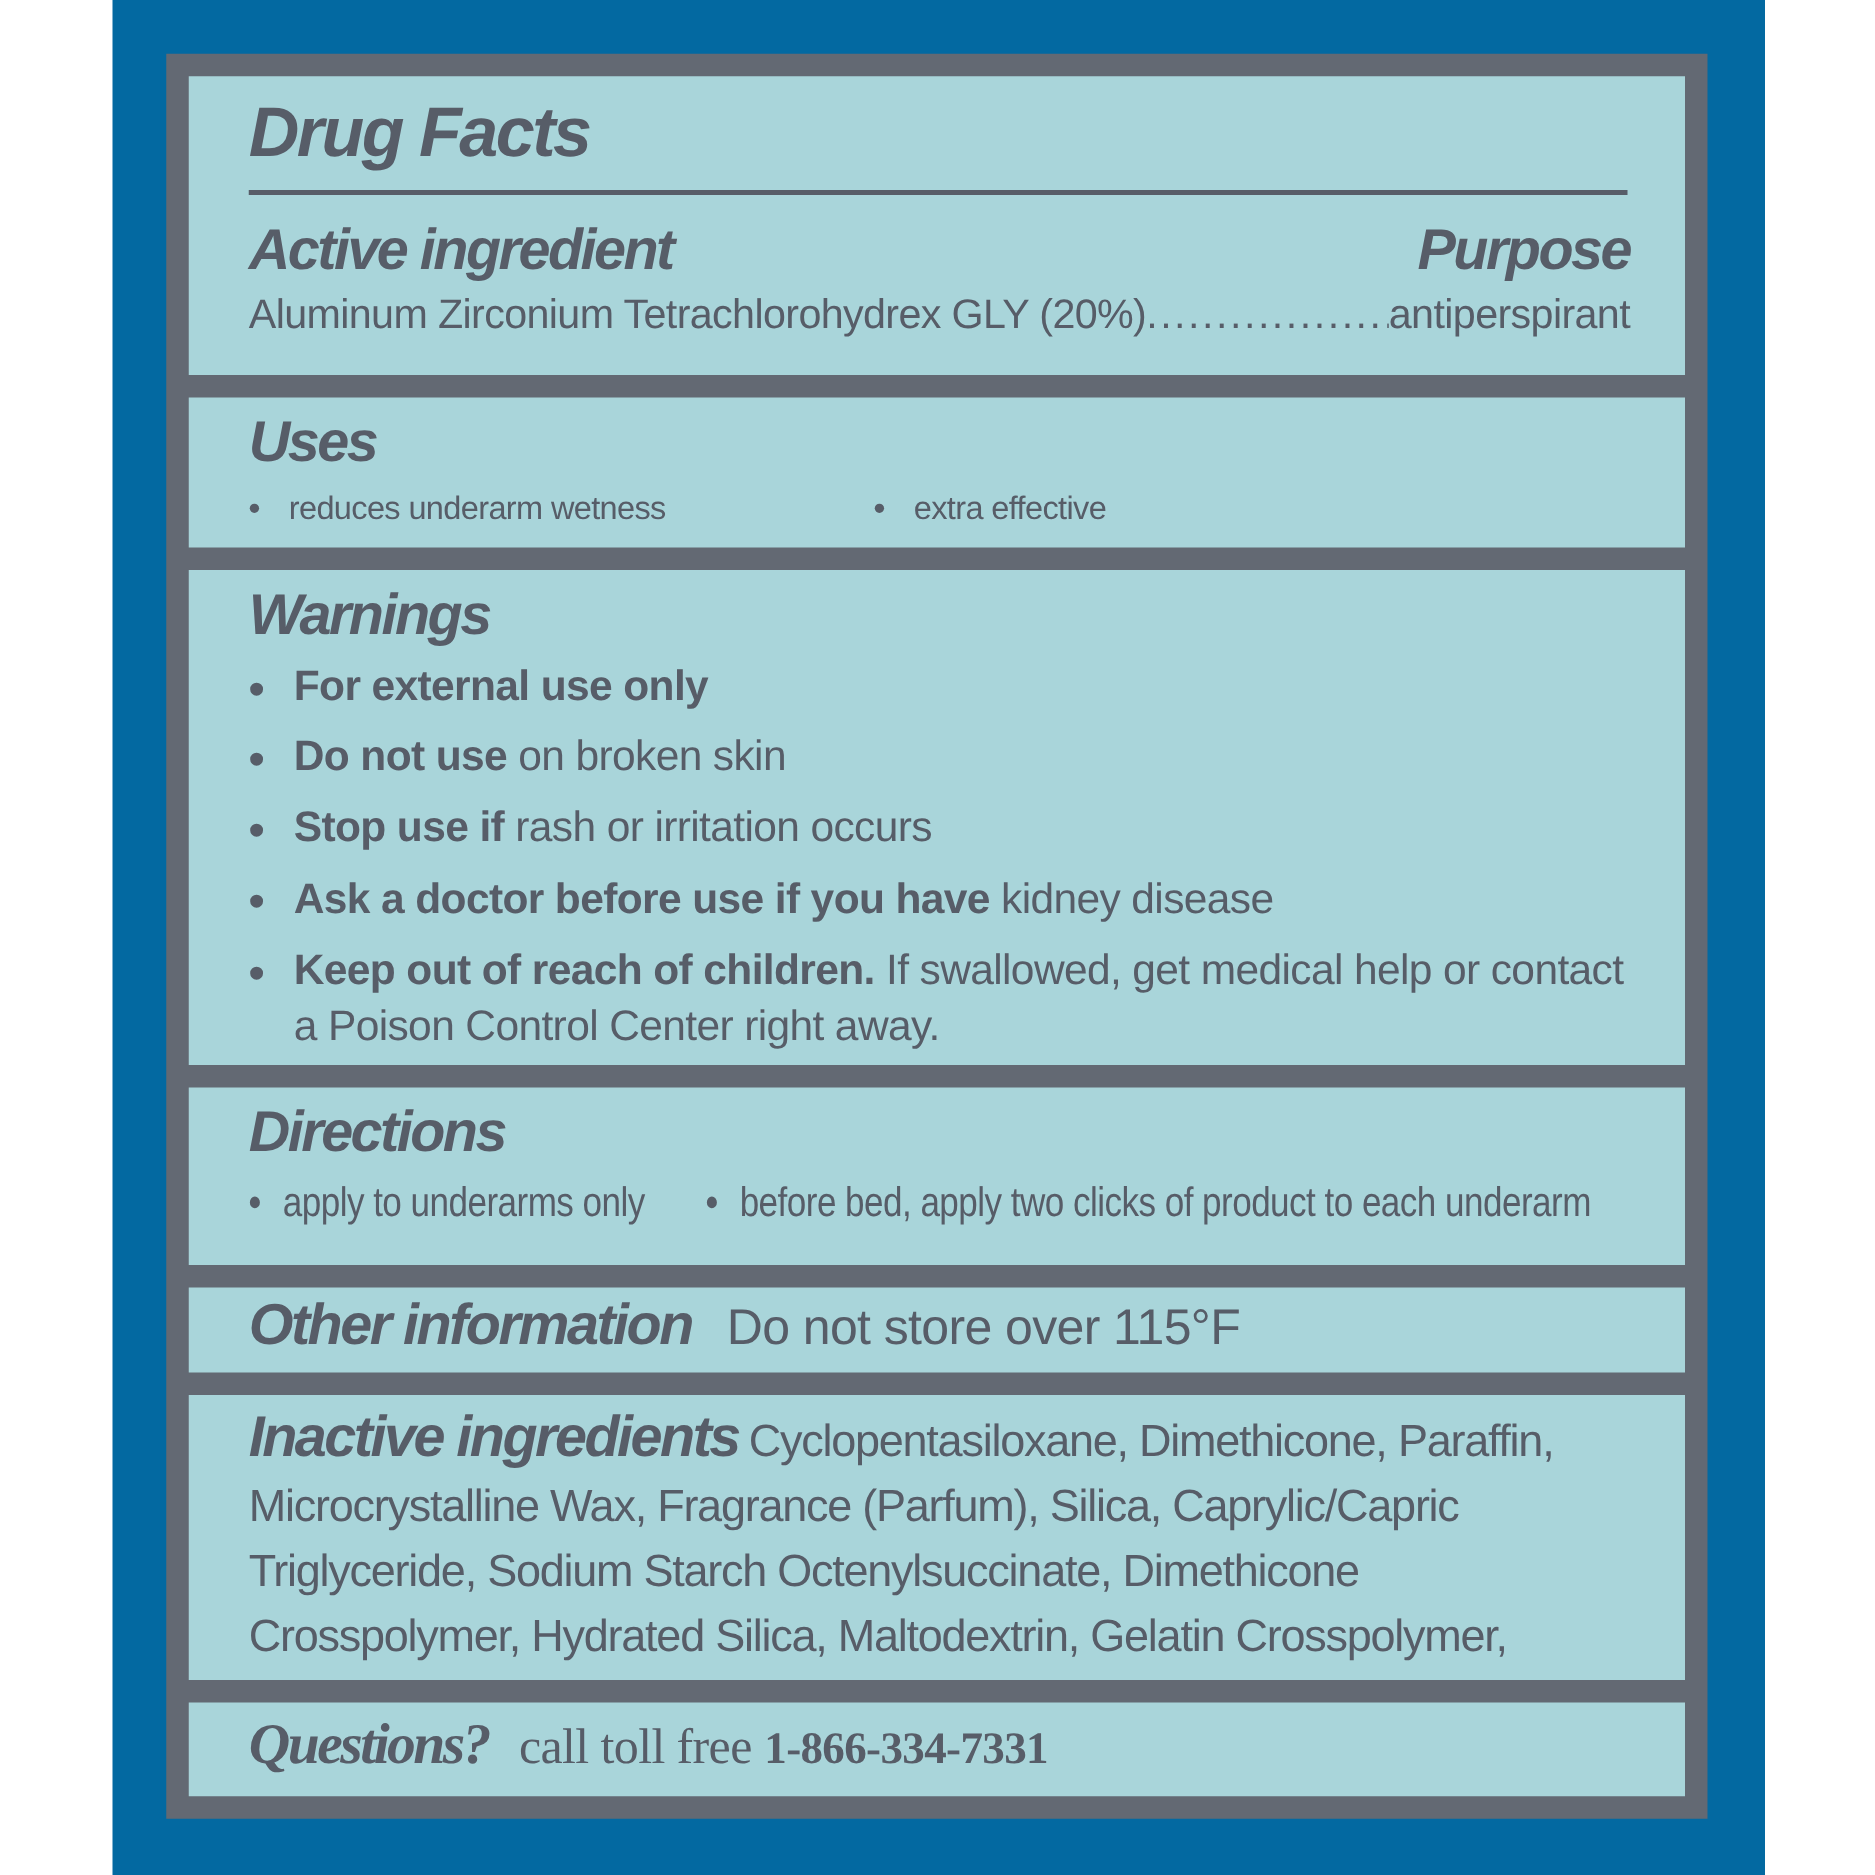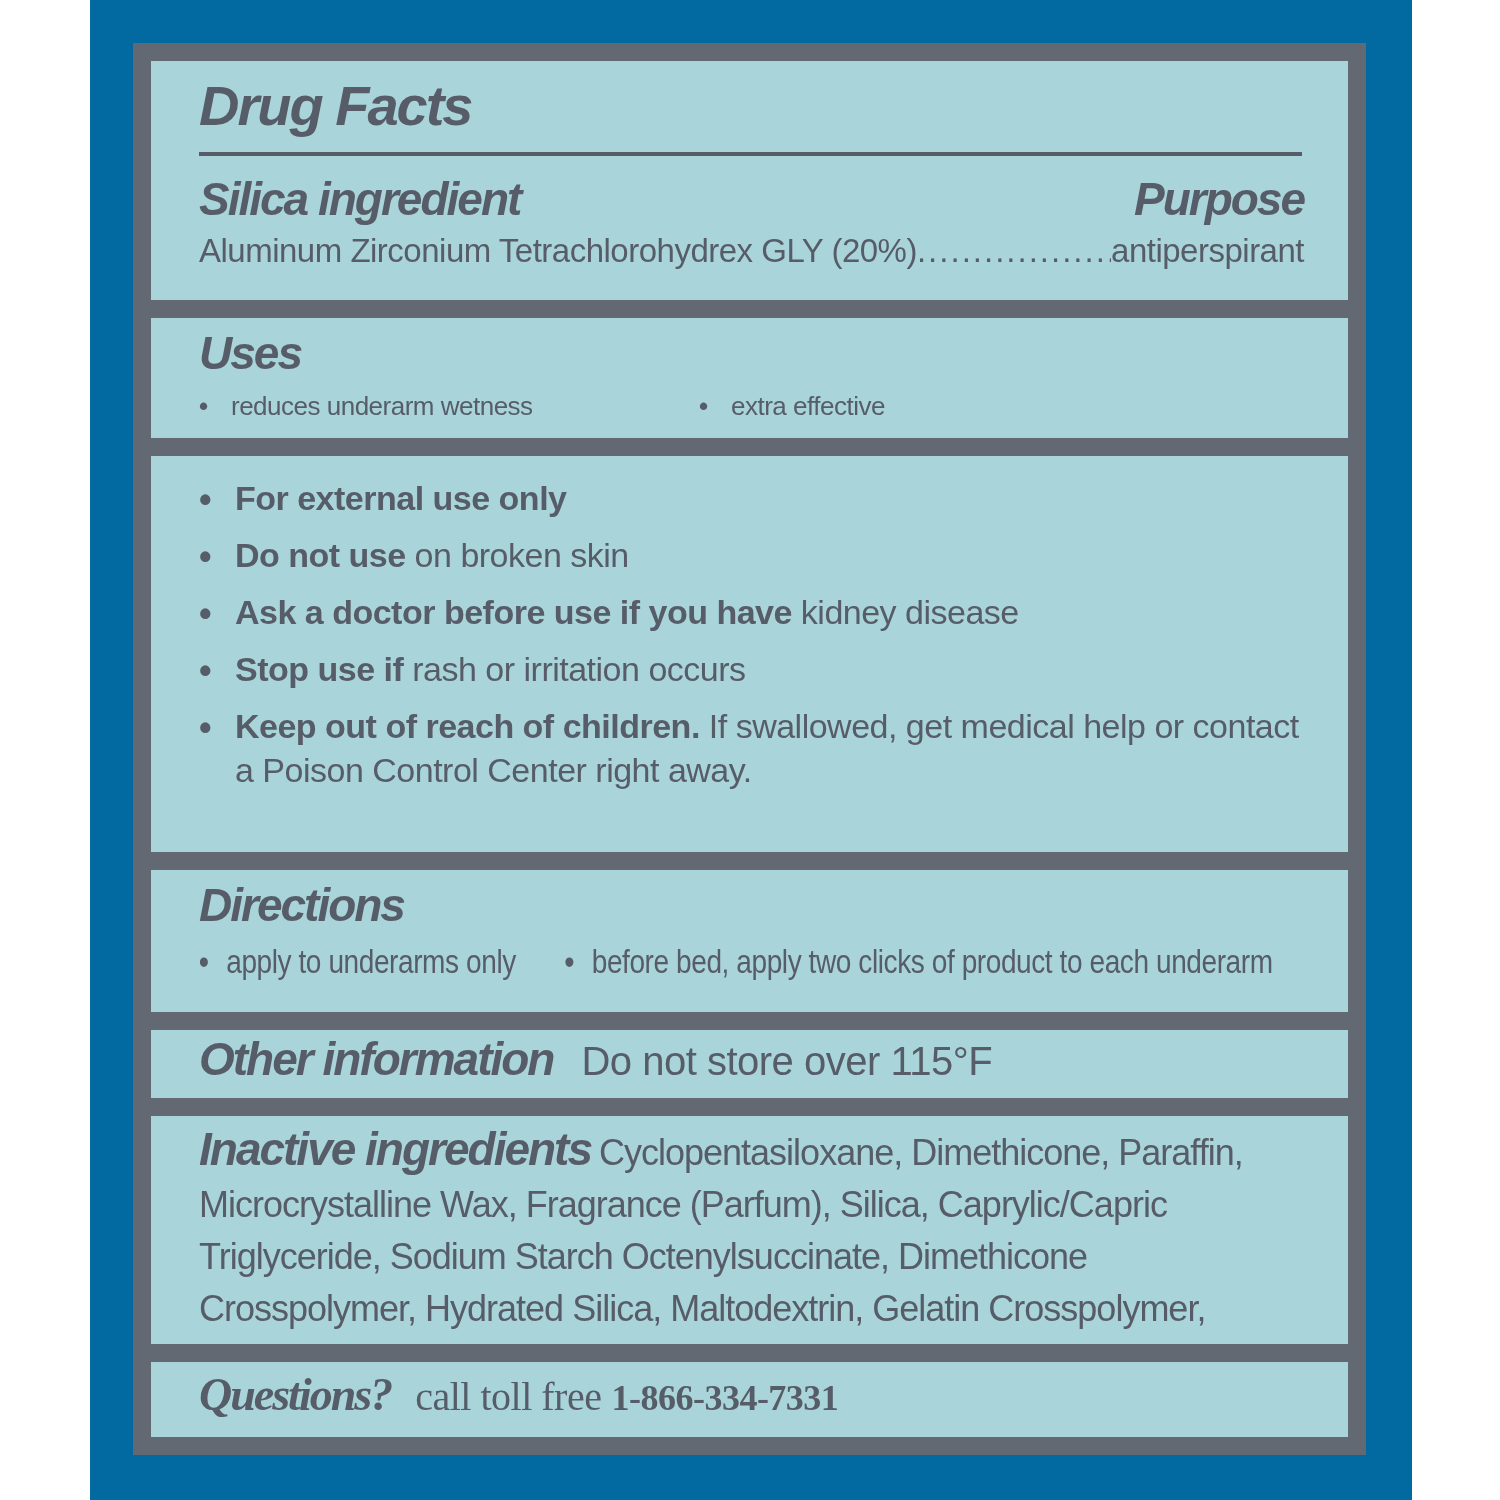--- a/index.html
+++ b/index.html
@@ -140,51 +140,52 @@
 </head>
 <body>
 
 <div class="blue-bg">
   <div class="frame">
 
     <section class="sec sec-1">
       <div class="h1">Drug Facts</div>
       <div class="rule"></div>
       <div class="heads-row">
-        <span class="h2">Silica ingredient</span>
+        <span class="h2">Active ingredient</span>
         <span class="h2">Purpose</span>
       </div>
       <div class="ing-row">
         <span>Aluminum Zirconium Tetrachlorohydrex GLY (20%)</span>
         <span class="leader">.....................</span>
         <span>antiperspirant</span>
       </div>
     </section>
 
     <section class="sec sec-2">
       <div class="h2">Uses</div>
       <div class="bullets-row">
         <span class="bullet">reduces underarm wetness</span>
         <span class="bullet">extra effective</span>
       </div>
     </section>
 
     <section class="sec sec-3">
+      <div class="h2">Warnings</div>
       <ul class="warn-list">
         <li>
           <span class="bold">For external use only</span><span></span>
         </li>
         <li>
           <span class="bold">Do not use</span><span> on broken skin</span>
         </li>
         <li>
+          <span class="bold">Stop use if</span><span> rash or irritation occurs</span>
+        </li>
+        <li>
           <span class="bold">Ask a doctor before use if you have</span><span> kidney disease</span>
-        </li>
-        <li>
-          <span class="bold">Stop use if</span><span> rash or irritation occurs</span>
         </li>
         <li>
           <span class="bold">Keep out of reach of children.</span><span>  If swallowed, get medical help or contact a Poison Control Center right away.</span>
         </li>
       </ul>
     </section>
 
     <section class="sec sec-4">
       <div class="h2">Directions</div>
       <div class="bullets-row dir-row">

